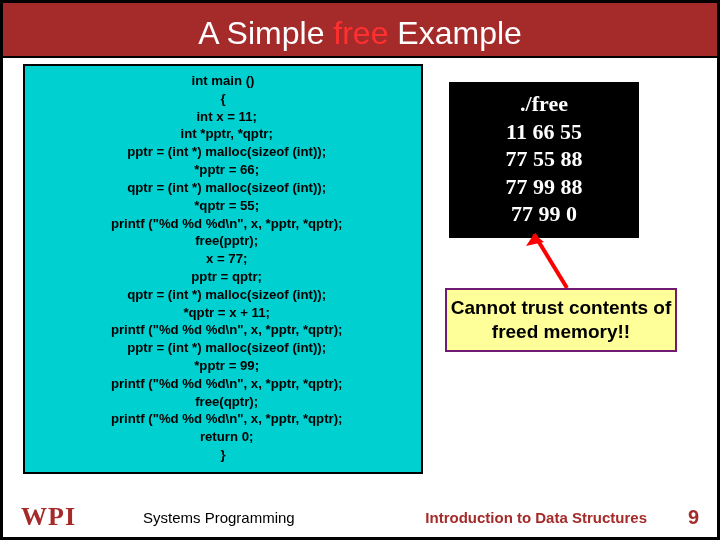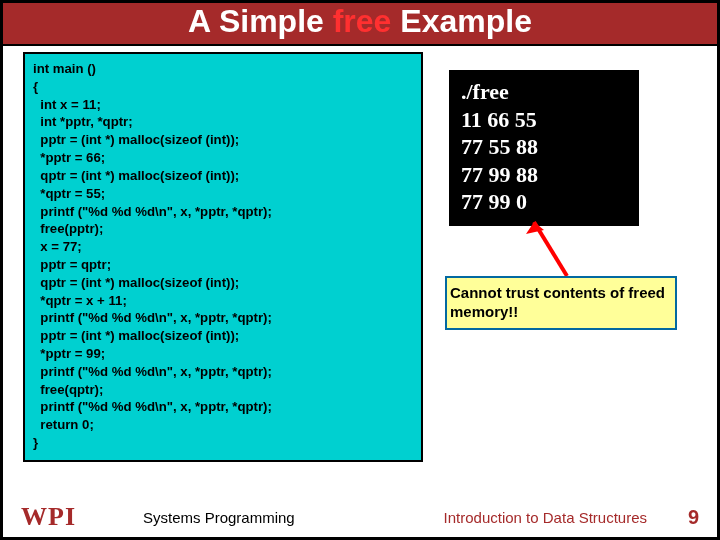--- a/index.html
+++ b/index.html
@@ -8,29 +8,30 @@
     height: 540px;
     background: #fff;
     border: 3px solid #000;
     position: relative;
     font-family: "Comic Sans MS", cursive, sans-serif;
   }
   .title-bar {
     background: #a52a2a;
     color: #fff;
     text-align: center;
-    padding: 0 0 4px 0;
+    padding: 12px 0 4px 0;
     font-size: 32px;
-    font-weight: bold;
+    font-weight: normal;
     border-bottom: 2px solid #000;
   }
   .title-bar .hl { color: #ff3030; }
   .content {
     position: relative;
     height: 450px;
+    text-align: center;
   }
   .code-box {
     position: absolute;
     left: 20px;
     top: 6px;
     width: 400px;
     background: #00d0d0;
     border: 2px solid #000;
     padding: 6px 8px 8px 8px;
     font-family: "Comic Sans MS", cursive, sans-serif;
@@ -53,23 +54,23 @@
     line-height: 1.25;
     padding: 8px 12px 10px 12px;
     white-space: pre;
   }
   .callout {
     position: absolute;
     right: 40px;
     top: 230px;
     width: 232px;
     background: #ffff99;
-    border: 2px solid #0369a1;
+    border: 2px solid #701a75;
     font-family: "Comic Sans MS", cursive, sans-serif;
-    font-size: 15px;
+    font-size: 19px;
     font-weight: bold;
     padding: 6px 3px;
     line-height: 1.25;
     color: #000;
   }
   .arrow {
     position: absolute;
     right: 135px;
     top: 170px;
     width: 60px;
@@ -98,21 +99,21 @@
     left: 140px;
     font-family: "Comic Sans MS", cursive, sans-serif;
     font-weight: normal;
     font-size: 15px;
     color: #000;
   }
   .footer-right {
     position: absolute;
     right: 70px;
     font-family: "Comic Sans MS", cursive, sans-serif;
-    font-weight: normal;
+    font-weight: bold;
     font-size: 15px;
     color: #a52a2a;
   }
   .page-num {
     position: absolute;
     right: 18px;
     font-family: "Comic Sans MS", cursive, sans-serif;
     font-weight: bold;
     font-size: 20px;
     color: #a52a2a;

